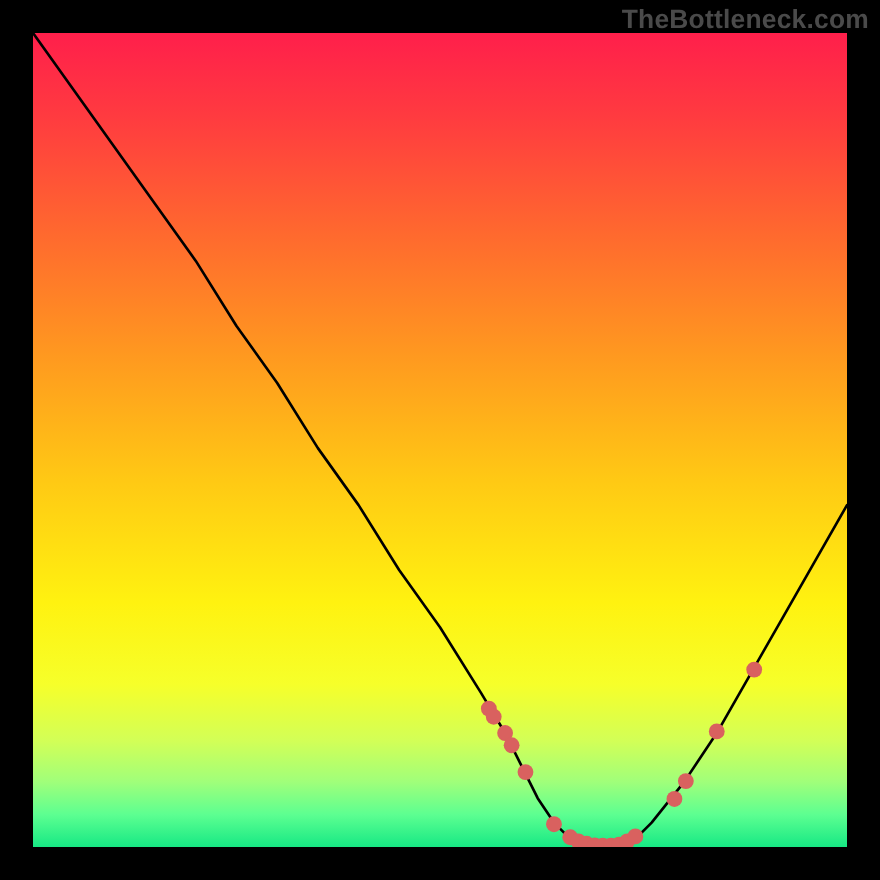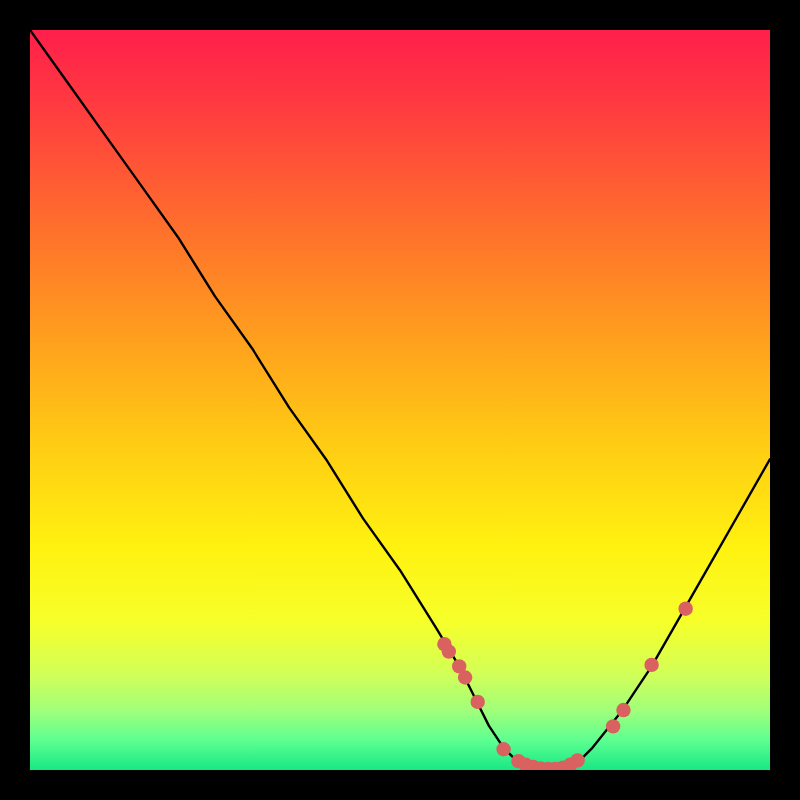--- a/index.html
+++ b/index.html
@@ -35,20 +35,21 @@
     height: 740px;
   }
   svg {
     display: block;
   }
 </style>
 </head>
 <body>
 
 <div class="container">
+  <div class="watermark">TheBottleneck.com</div>
   <div class="plot-area">
     <svg id="chart-svg" width="740" height="740" viewBox="0 0 740 740">
         <defs>
           <linearGradient id="bg-grad" x1="0" y1="0" x2="0" y2="1">
             <stop offset="0%" stop-color="#ff1f4b"></stop>
             <stop offset="10%" stop-color="#ff3a40"></stop>
             <stop offset="25%" stop-color="#ff6a2e"></stop>
             <stop offset="40%" stop-color="#ff9a1f"></stop>
             <stop offset="55.00000000000001%" stop-color="#ffc914"></stop>
             <stop offset="70%" stop-color="#fff210"></stop>

